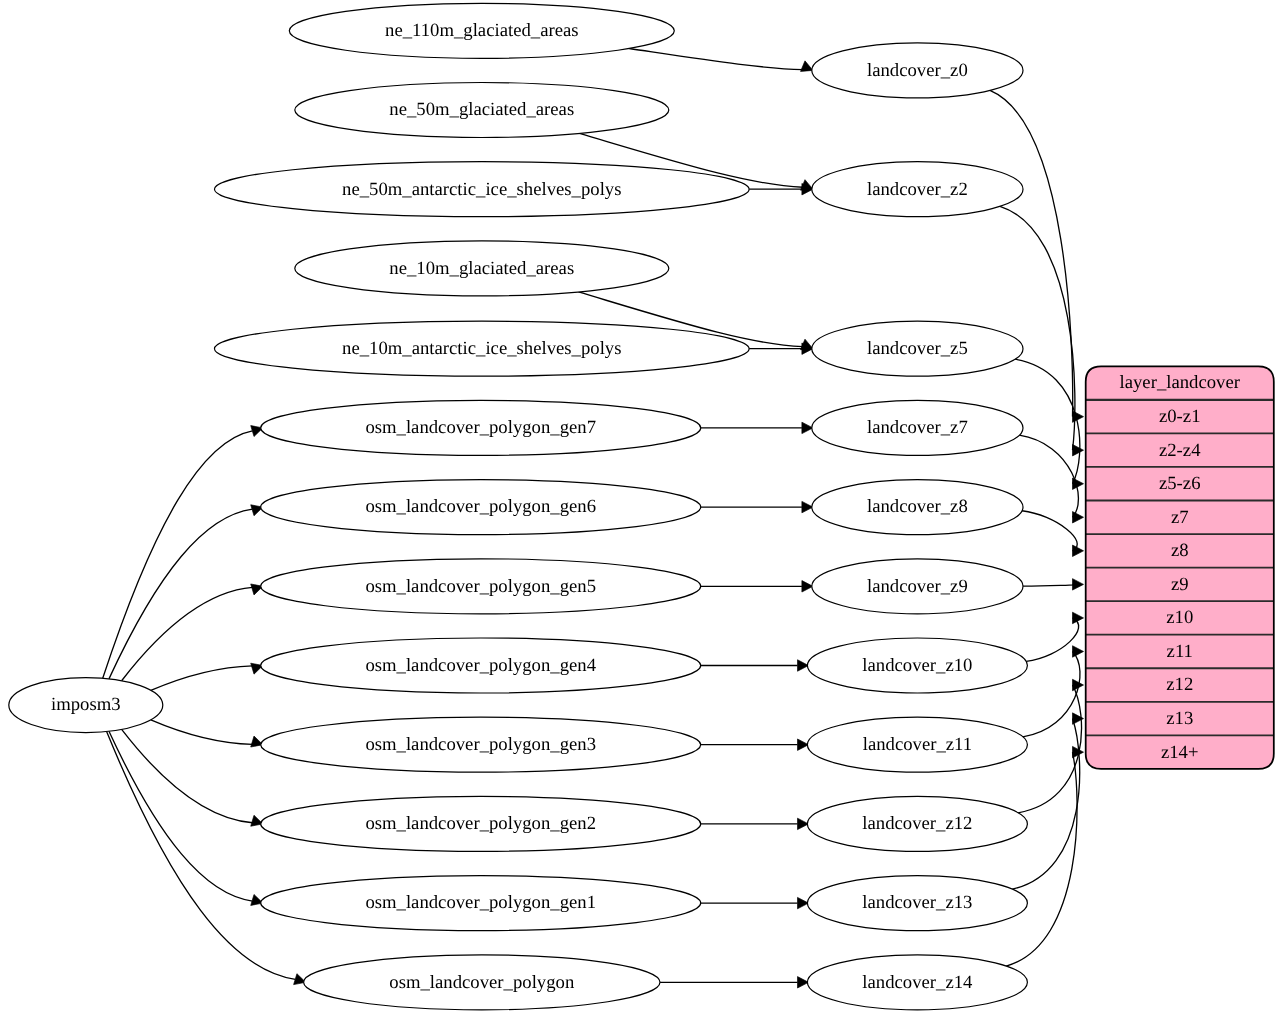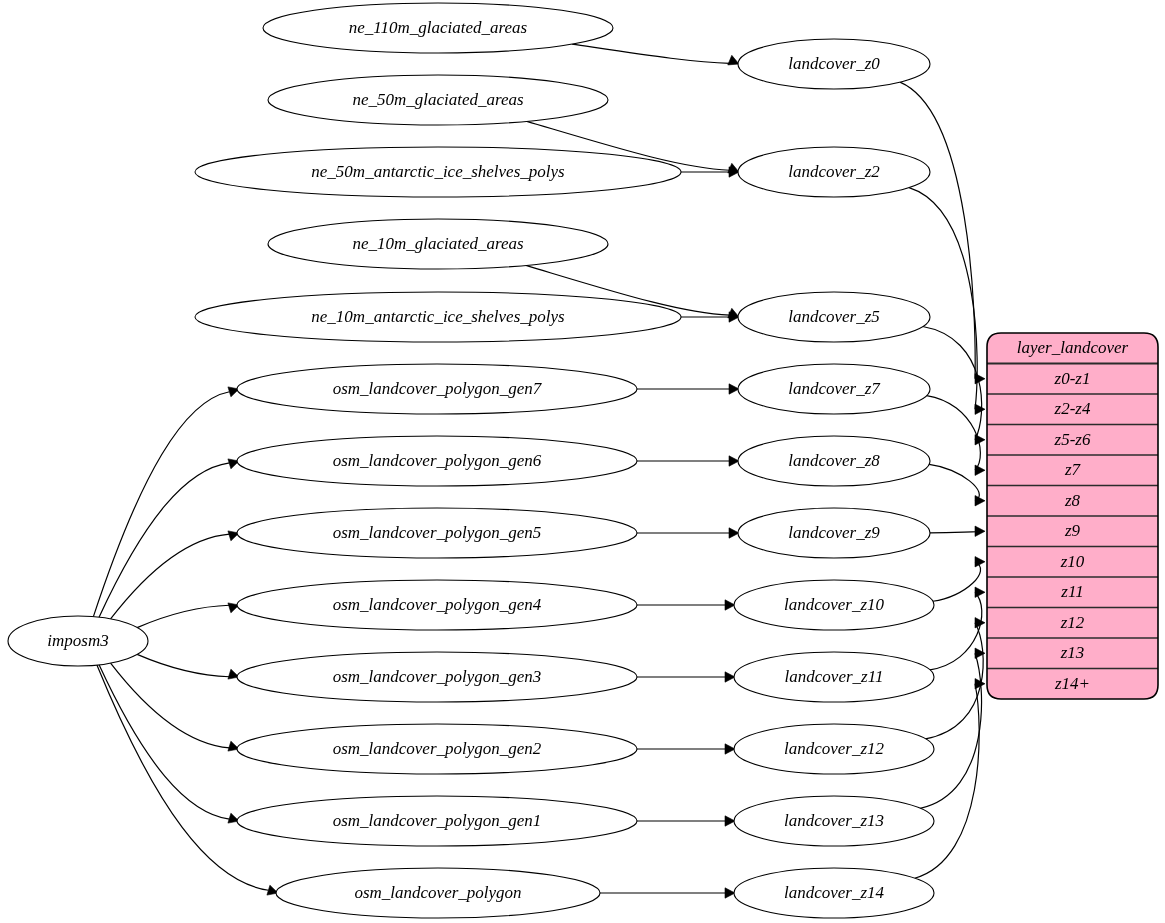--- a/index.html
+++ b/index.html
@@ -10,21 +10,20 @@
   body {
     width: 1165px;
     height: 923px;
     font-family: "Liberation Serif", "DejaVu Serif", serif;
     overflow: hidden;
   }
   #graph-root {
     position: relative;
     width: 1165px;
     height: 664px;
-    font-style: italic;
   }
   svg#graph-svg {
     display: block;
     width: 1165px;
     height: 923px;
   }
   .node-ellipse {
     fill: #ffffff;
     stroke: #000000;
     stroke-width: 1.1;

